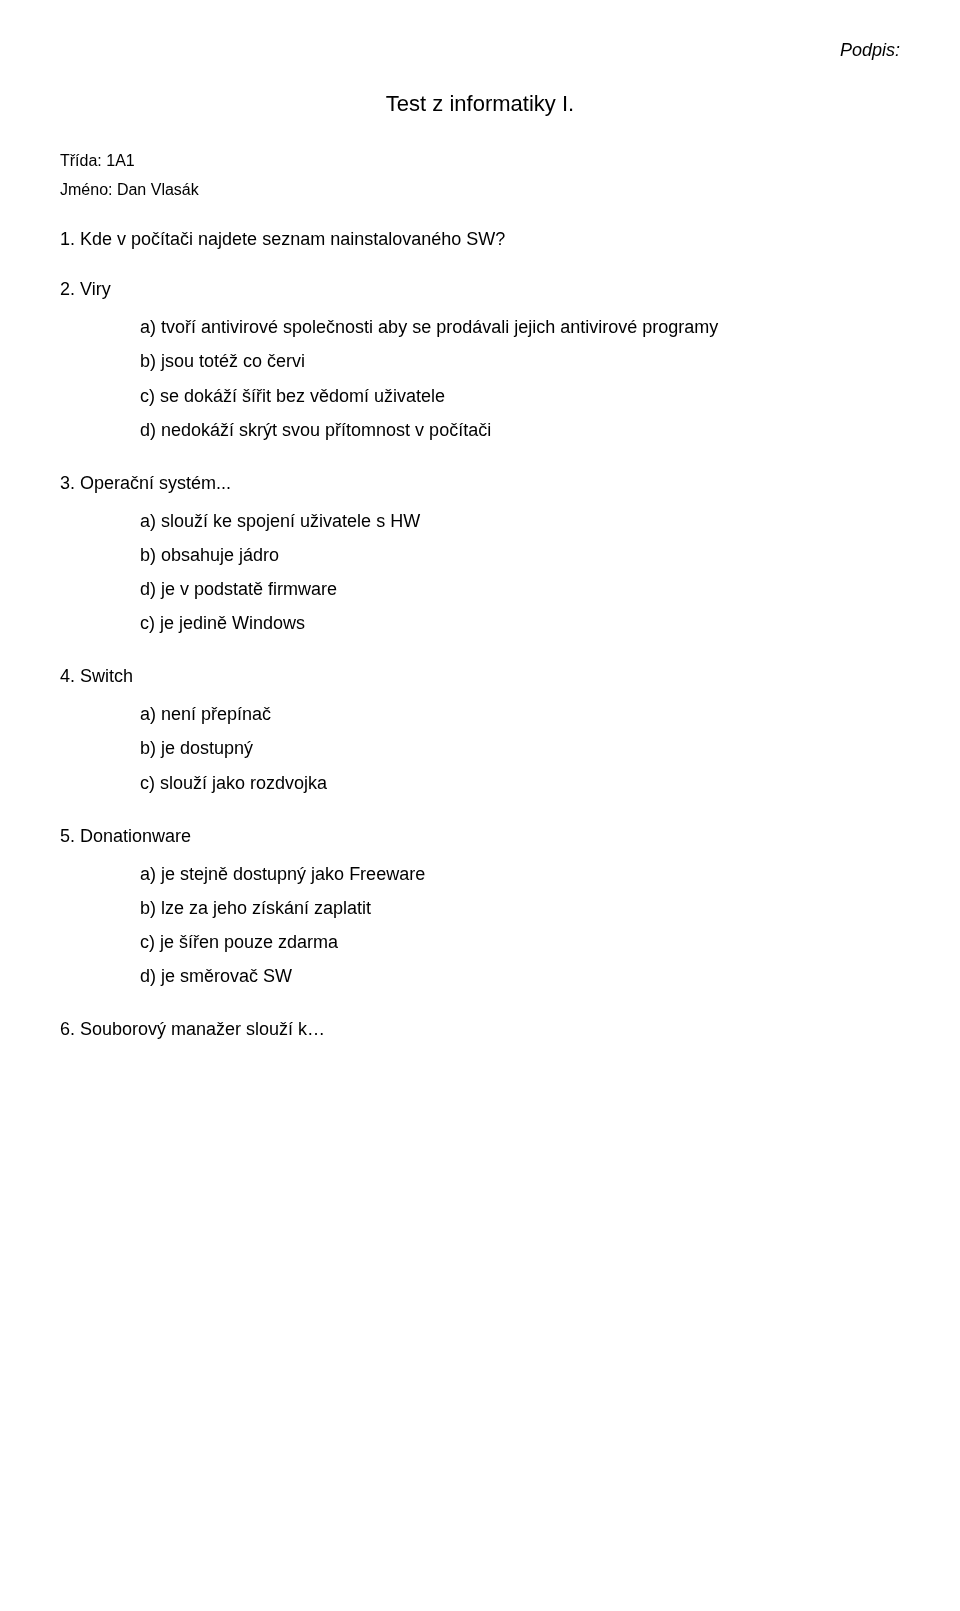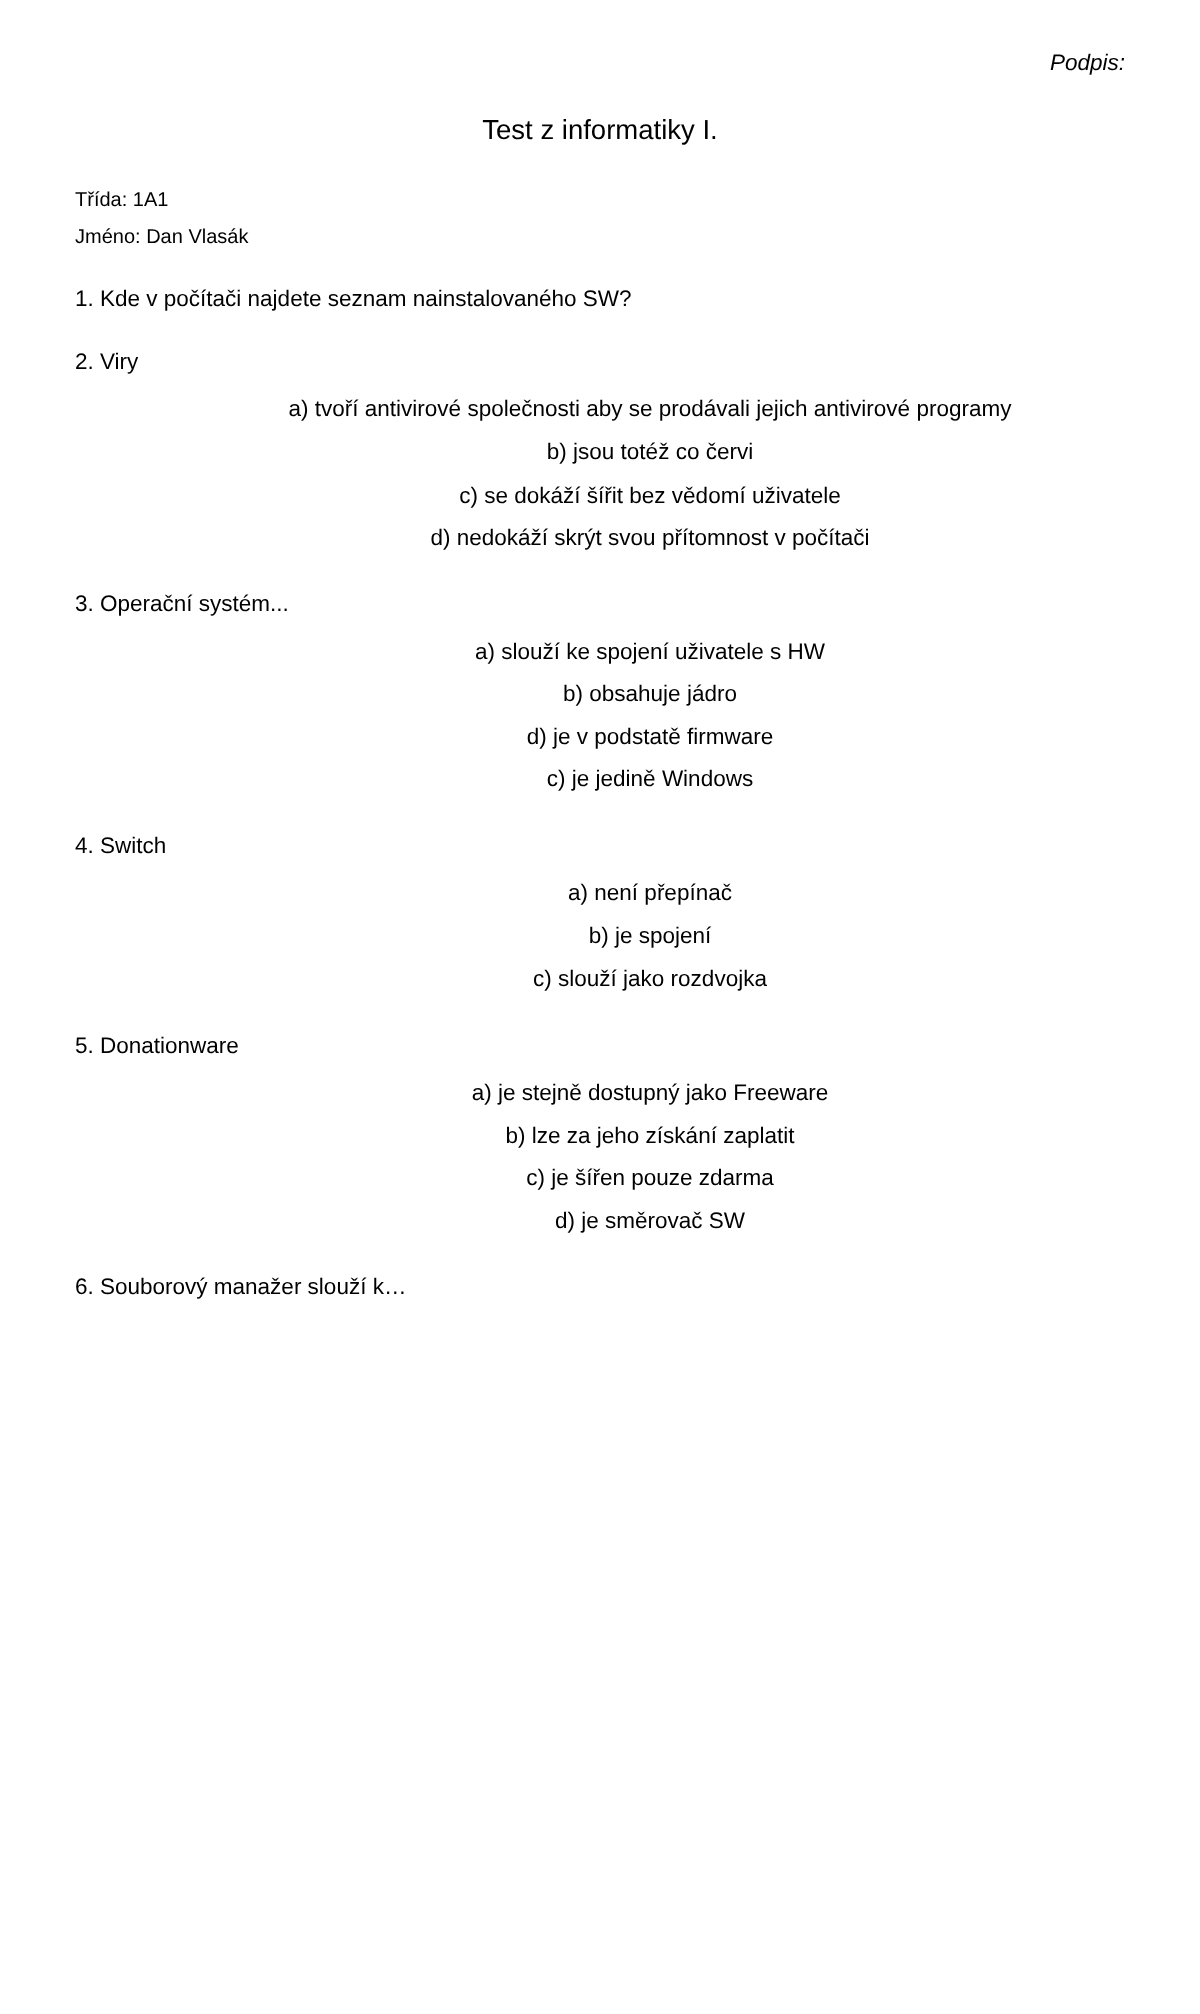--- a/index.html
+++ b/index.html
@@ -46,21 +46,20 @@
       font-size: 18px;
       font-weight: normal;
       margin-bottom: 6px;
       line-height: 1.6;
     }
 
     .answer-list {
       list-style: none;
       padding-left: 80px;
       line-height: 1.9;
-      text-align: center;
     }
 
     .answer-list li {
       font-size: 18px;
     }
   </style>
 </head>
 <body>
 
 <div class="podpis-line">Podpis:</div>
@@ -91,21 +90,21 @@
         <li>a) slouží ke spojení uživatele s HW</li>
         <li>b) obsahuje jádro</li>
         <li>d) je v podstatě firmware</li>
         <li>c) je jedině Windows</li>
       </ul>
     </div>
     <div class="question-block">
       <div class="question-title">4. Switch</div>
       <ul class="answer-list">
         <li>a) není přepínač</li>
-        <li>b) je spojení</li>
+        <li>b) je dostupný</li>
         <li>c) slouží jako rozdvojka</li>
       </ul>
     </div>
     <div class="question-block">
       <div class="question-title">5. Donationware</div>
       <ul class="answer-list">
         <li>a) je stejně dostupný jako Freeware</li>
         <li>b) lze za jeho získání zaplatit</li>
         <li>c) je šířen pouze zdarma</li>
         <li>d) je směrovač SW</li>

